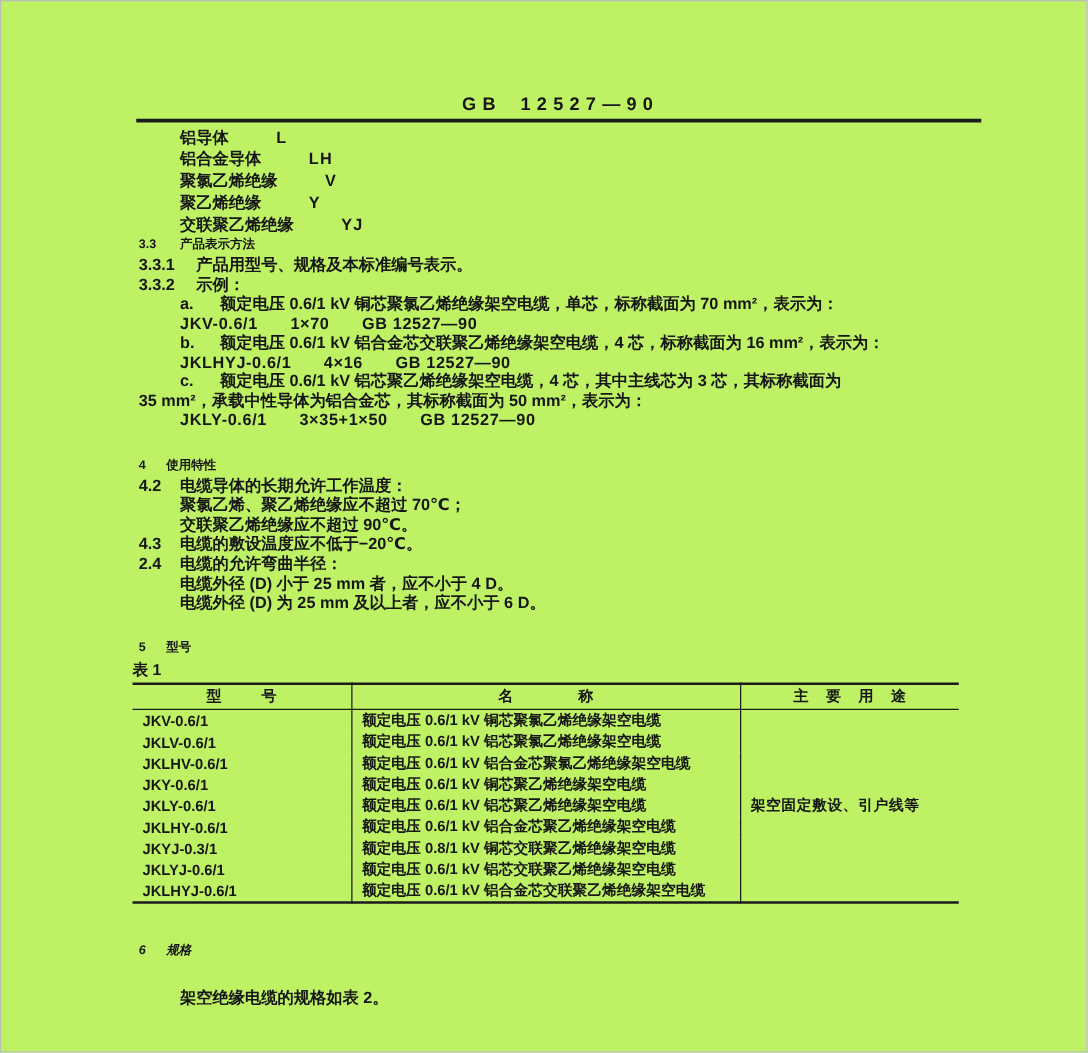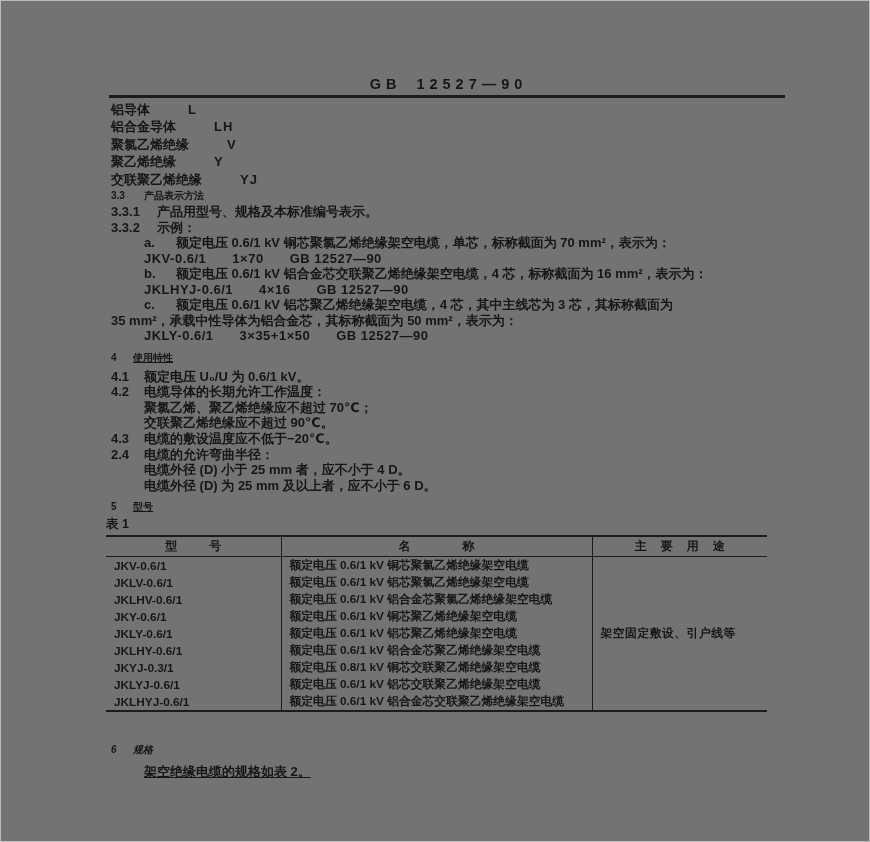--- a/index.html
+++ b/index.html
@@ -5,21 +5,21 @@
   html,body{margin:0;padding:0;}
   body{
     width:870px;height:842px;position:relative;
     background:#ffffff;
     font-family:"Liberation Sans","DejaVu Sans",sans-serif;
     color:#161616;
     -webkit-font-smoothing:antialiased;
   }
   .page{
     position:absolute;inset:0;
-    background:#737373;
+    background:#bef264;
     border:1px solid #bcbcbc;
     box-sizing:border-box;
     overflow:hidden;
   }
   
   .doc-num{
     position:absolute;top:75px;left:110px;width:675px;
     text-align:center;
     font-size:14.5px;font-weight:bold;
     letter-spacing:5px;word-spacing:6px;
@@ -27,33 +27,33 @@
   .header-rule{
     position:absolute;left:108px;top:94px;width:676px;height:3px;
     background:#1c1c1c;
   }
   
   .content{
     position:absolute;left:110px;top:100px;width:676px;
     font-size:13px;font-weight:bold;
   }
   .line{white-space:nowrap;}
-  .abbr-line{line-height:17.4px;}
+  .abbr-line{line-height:17.4px;margin-left:33px;}
   .abbr-code{margin-left:38px;letter-spacing:1px;}
   .heading{line-height:16px;font-size:10px;}
   .clause{line-height:15.5px;}
   .c4{line-height:15.6px;}
   .cnum{display:inline-block;}
   .w22{min-width:22px;}
   .w33{min-width:33px;}
   .w46{min-width:46px;}
   .sub{margin-left:33px;}
   .ex-label{display:inline-block;min-width:32px;margin-left:33px;}
   .code-line{display:flex;gap:26px;margin-left:33px;line-height:15.5px;letter-spacing:0.5px;}
-  .mt6{margin-top:6px;text-decoration:underline;}
+  .mt6{margin-top:21px;}
   .mt3{margin-top:3px;}
   .mt13{margin-top:30px;font-style:italic;}
   
   .tbl-caption{
     width:661px;margin-left:-5px;margin-top:2px;
     line-height:15.8px;font-size:12.6px;
   }
   table.t1{
     width:661px;margin-left:-5px;margin-top:2px;
     border-collapse:collapse;table-layout:fixed;
@@ -138,23 +138,20 @@
     </div>
     <div class="code-line">
       <span>JKLY-0.6/1</span>
       <span>3×35+1×50</span>
       <span>GB 12527—90</span>
     </div>
 
     <div class="line heading mt6">
       <span class="cnum w22">4</span><span>使用特性</span>
     </div>
-    <div class="line c4 mt3">
-      <span class="cnum w33">4.1</span><span>额定电压 U₀/U 为 0.6/1 kV。</span>
-    </div>
     <div class="line c4">
       <span class="cnum w33">4.2</span><span>电缆导体的长期允许工作温度：</span>
     </div>
     <div class="line c4 sub">
       <span>聚氯乙烯、聚乙烯绝缘应不超过 70℃；</span>
     </div>
     <div class="line c4 sub">
       <span>交联聚乙烯绝缘应不超过 90℃。</span>
     </div>
     <div class="line c4">

